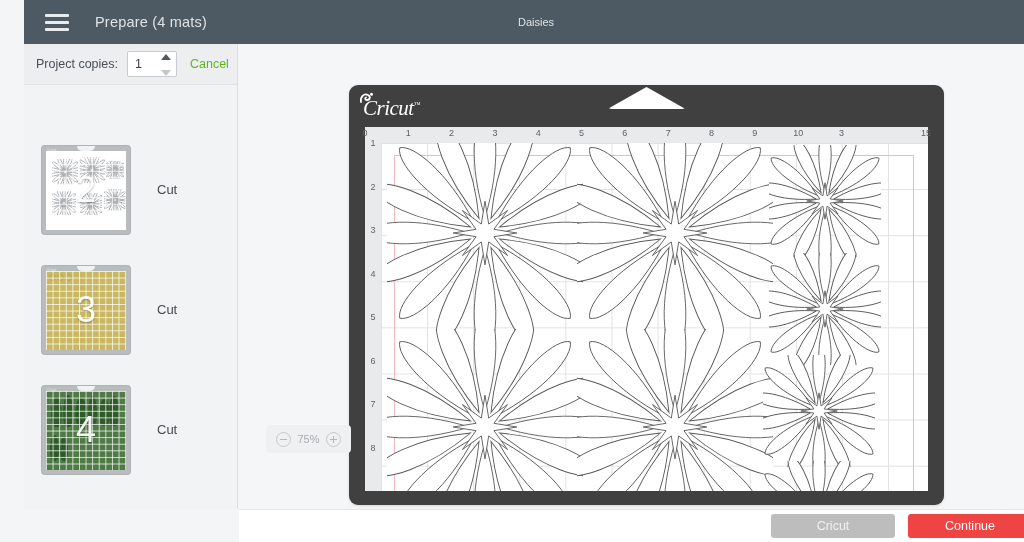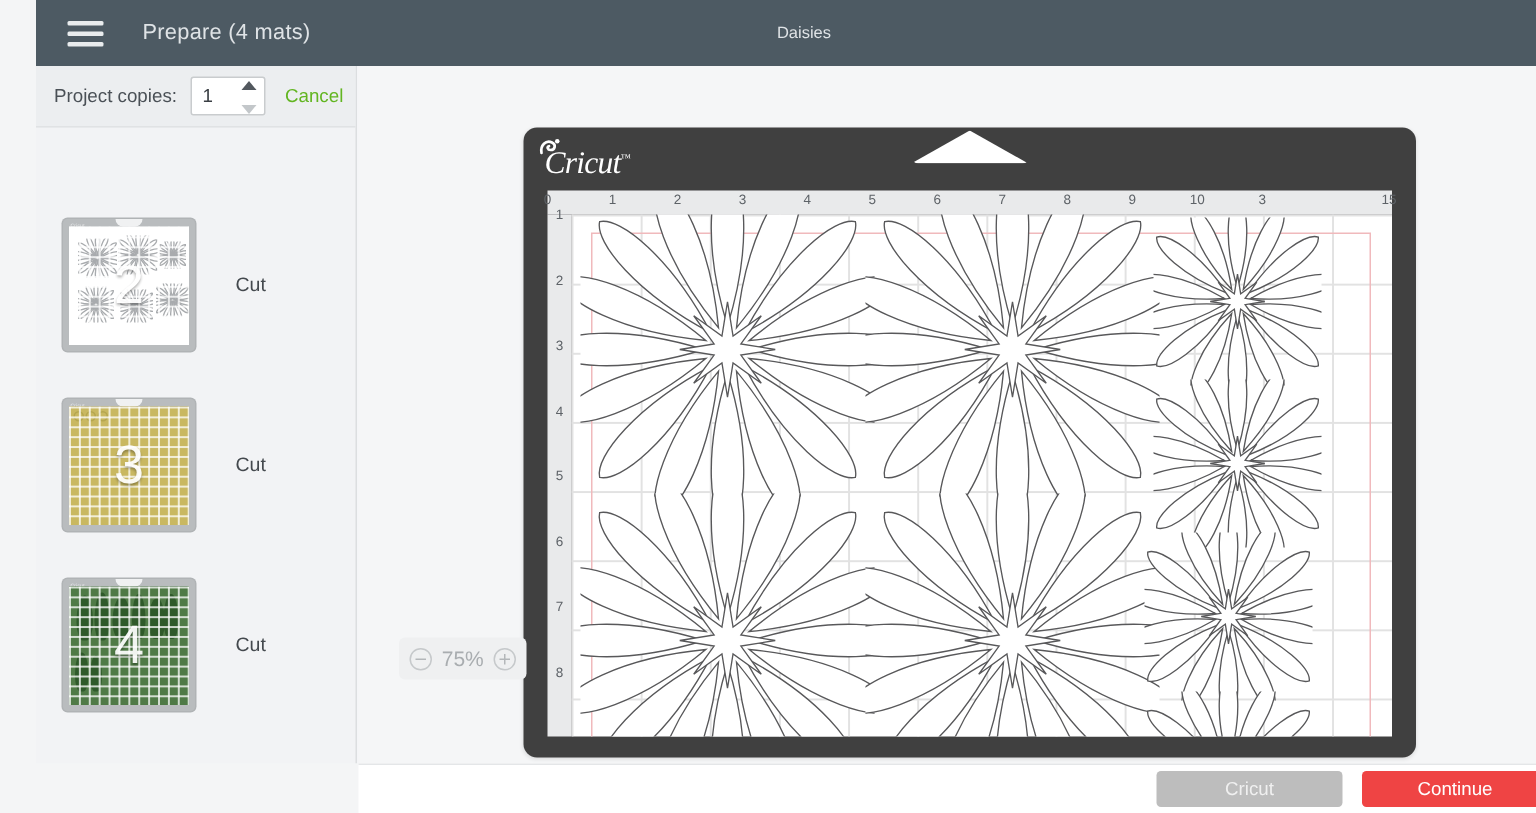--- a/index.html
+++ b/index.html
@@ -177,21 +177,21 @@
   .zoom-btn {
     width:15px; height:15px; border:1px solid #c6c9cb; border-radius:50%;
     position:relative; cursor:pointer; background:#eff0f1;
   }
   .zoom-btn::before {
     content:""; position:absolute; left:3px; top:6.3px; width:7px; height:1.4px; background:#b4b7ba;
   }
   .zoom-btn.plus::after {
     content:""; position:absolute; left:6.3px; top:3px; width:1.4px; height:7px; background:#b4b7ba;
   }
-  .zoom-val { font-size:14px; color:#a9adb0; }
+  .zoom-val { font-size:11px; color:#a9adb0; }
 
   
   .footer {
     position:absolute; left:215px; bottom:0; right:0; height:33px;
     background:#fff; border-top:1px solid #e4e6e8;
     display:flex; align-items:center; justify-content:flex-end; padding-right:16px; gap:13px;
   }
   .footer-left-pad {
     position:absolute; left:0; bottom:0; width:215px; height:33px; background:#f4f5f6;
   }

